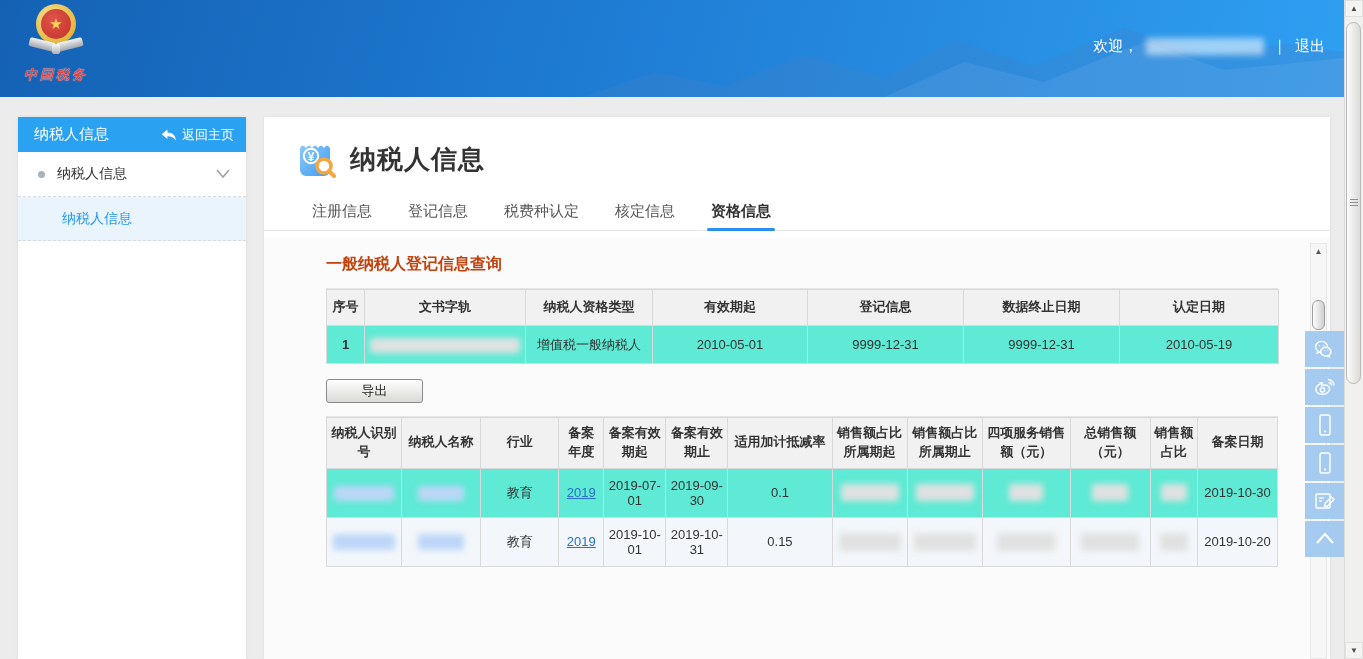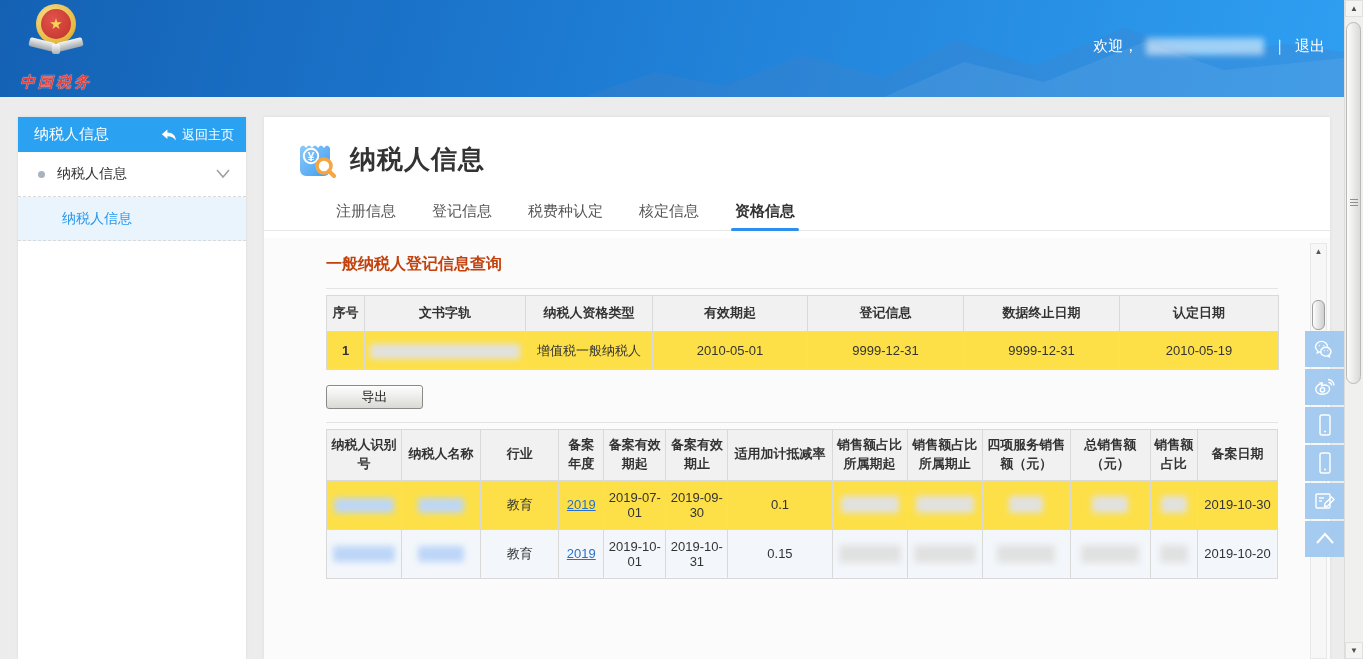--- a/index.html
+++ b/index.html
@@ -31,21 +31,21 @@
     position:absolute; top:36px; width:26px; height:9px;
     background:linear-gradient(#f4f4f4,#9ea6ad); border-radius:2px;
   }
   .emblem-wing.left  { left:1px;  transform:rotate(14deg); }
   .emblem-wing.right { right:1px; transform:rotate(-14deg); }
   .emblem-knot {
     position:absolute; left:24px; top:40px; width:8px; height:10px;
     background:linear-gradient(#fafafa,#aab2b8); border-radius:2px;
   }
   .logo-caption {
-    margin-top:13px; color:#e8413c; font-size:15px; font-weight:bold; font-style:italic;
+    margin-top:6px; color:#e8413c; font-size:13px; font-weight:bold; font-style:italic;
     letter-spacing:3px; text-shadow:0 0 1px #fff;
   }
   .site-title {
     position:absolute; left:102px; top:26px; color:#fff; font-size:28px;
     font-weight:bold; letter-spacing:2px;
   }
   .search-box { position:absolute; left:825px; top:21px; display:flex; align-items:center; height:40px; }
   .search-box input {
     width:181px; height:34px; border:none; outline:none; padding:0 8px;
     font-size:14px; background:#fff;
@@ -108,21 +108,21 @@
 
   
   .main-panel {
     position:absolute; left:264px; top:117px; width:1066px; height:542px; background:#fff;
     box-shadow:0 0 3px rgba(0,0,0,0.08);
   }
   .page-head { display:flex; align-items:center; gap:14px; padding:22px 0 0 32px; }
   .page-title { font-size:26px; color:#333; font-weight:600; letter-spacing:1px; }
 
   .tabs-bar {
-    display:flex; gap:36px; padding-left:72px; height:38px; margin-top:14px;
+    display:flex; gap:36px; padding-left:48px; height:38px; margin-top:14px;
     border-bottom:1px solid #e8e8e8;
   }
   .tab { font-size:15px; color:#555; line-height:36px; position:relative; cursor:pointer; white-space:nowrap; }
   .tab.active { color:#333; font-weight:bold;text-align:center; }
   .tab.active::after {
     content:""; position:absolute; left:-4px; right:-4px; bottom:-1px; height:3px;
     background:#2b8ff0; border-radius:2px;
   }
 
   .tab-content {
@@ -131,21 +131,21 @@
   }
   .section-title { font-size:16px; font-weight:bold; color:#c2410c; }
   .divider { width:952px; border:none; border-top:1px solid #e4e4e4; margin:13px 0 0; }
   .sec-head { display:flex; justify-content:space-between; align-items:center; width:952px; margin-top:15px; }
   .export-btn {
     width:97px; height:24px; border:1px solid #8a8a8a; border-radius:3px;
     background:linear-gradient(#fdfdfd,#eeeeec 45%,#d9d9d5);
     box-shadow:inset 0 1px 0 #fff; font-size:13px; color:#222; cursor:pointer;
   }
 
-  table { border-collapse:collapse; table-layout:fixed; width:952px; background:#fde047; margin-top:6px; }
+  table { border-collapse:collapse; table-layout:fixed; width:952px; background:#5eead4; margin-top:0; }
   th,td { border:1px solid #d9d9d9; text-align:center; }
   th { background:#f1f1f1; font-size:13px; color:#333; font-weight:bold; padding:6px 3px; line-height:1.45; }
   td { font-size:13px; color:#333; padding:9px 3px; }
   .t1 th { height:36px; } .t1 td { height:38px; }
   .t2 tbody tr:nth-child(2) { background:#f3f7fb; }
   .cell-link { color:#2a6fc9; text-decoration:underline; cursor:pointer; }
   .num-bold { font-weight:bold; }
 
   
   .inner-scrollbar {

